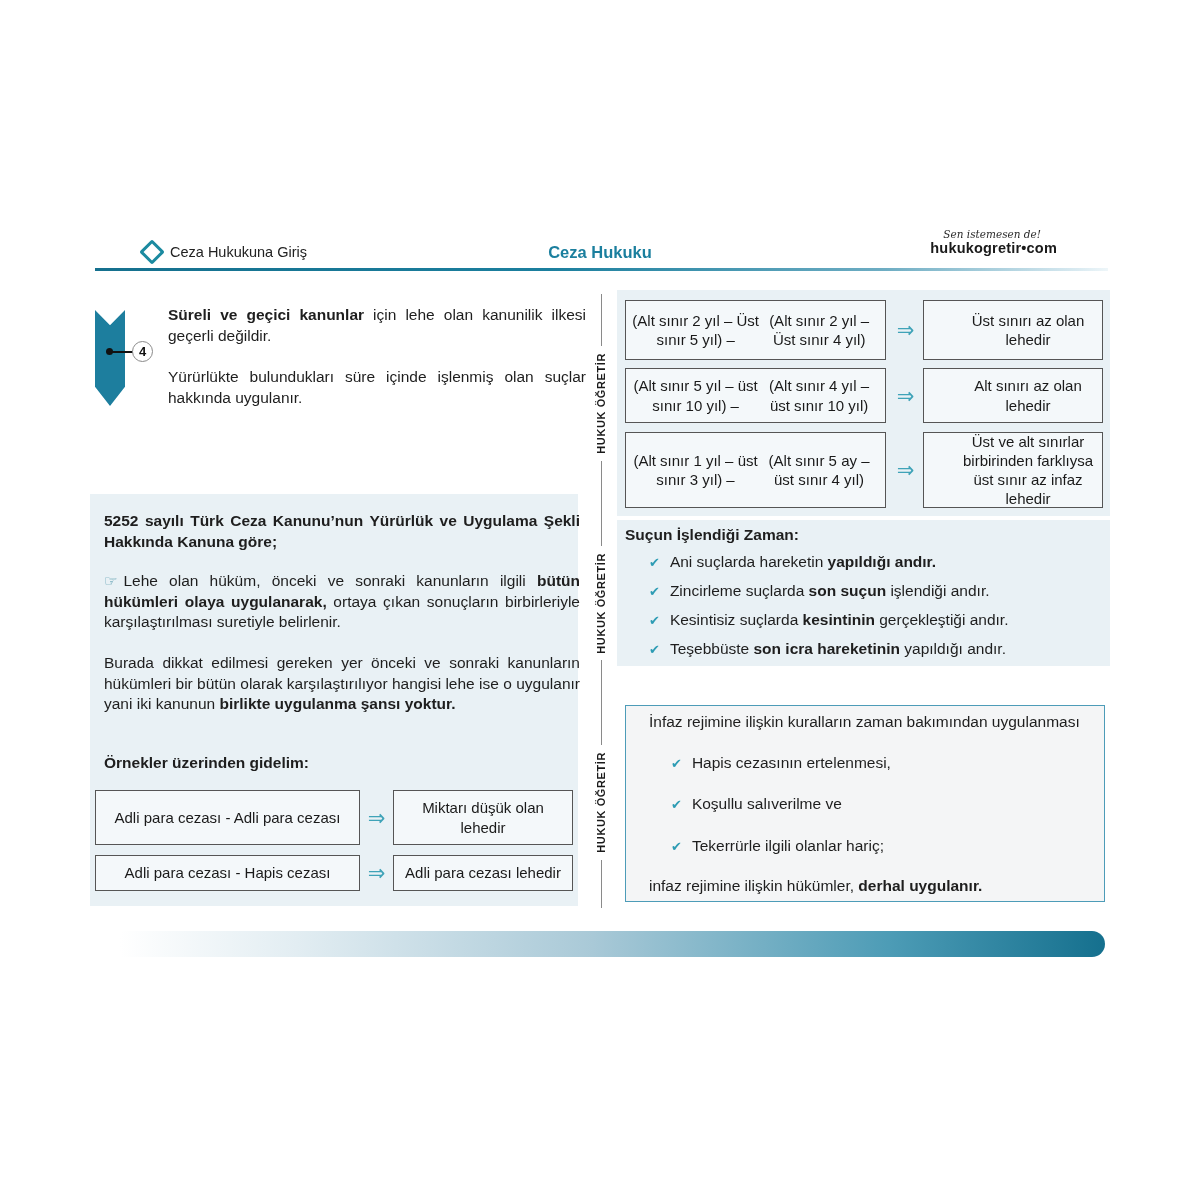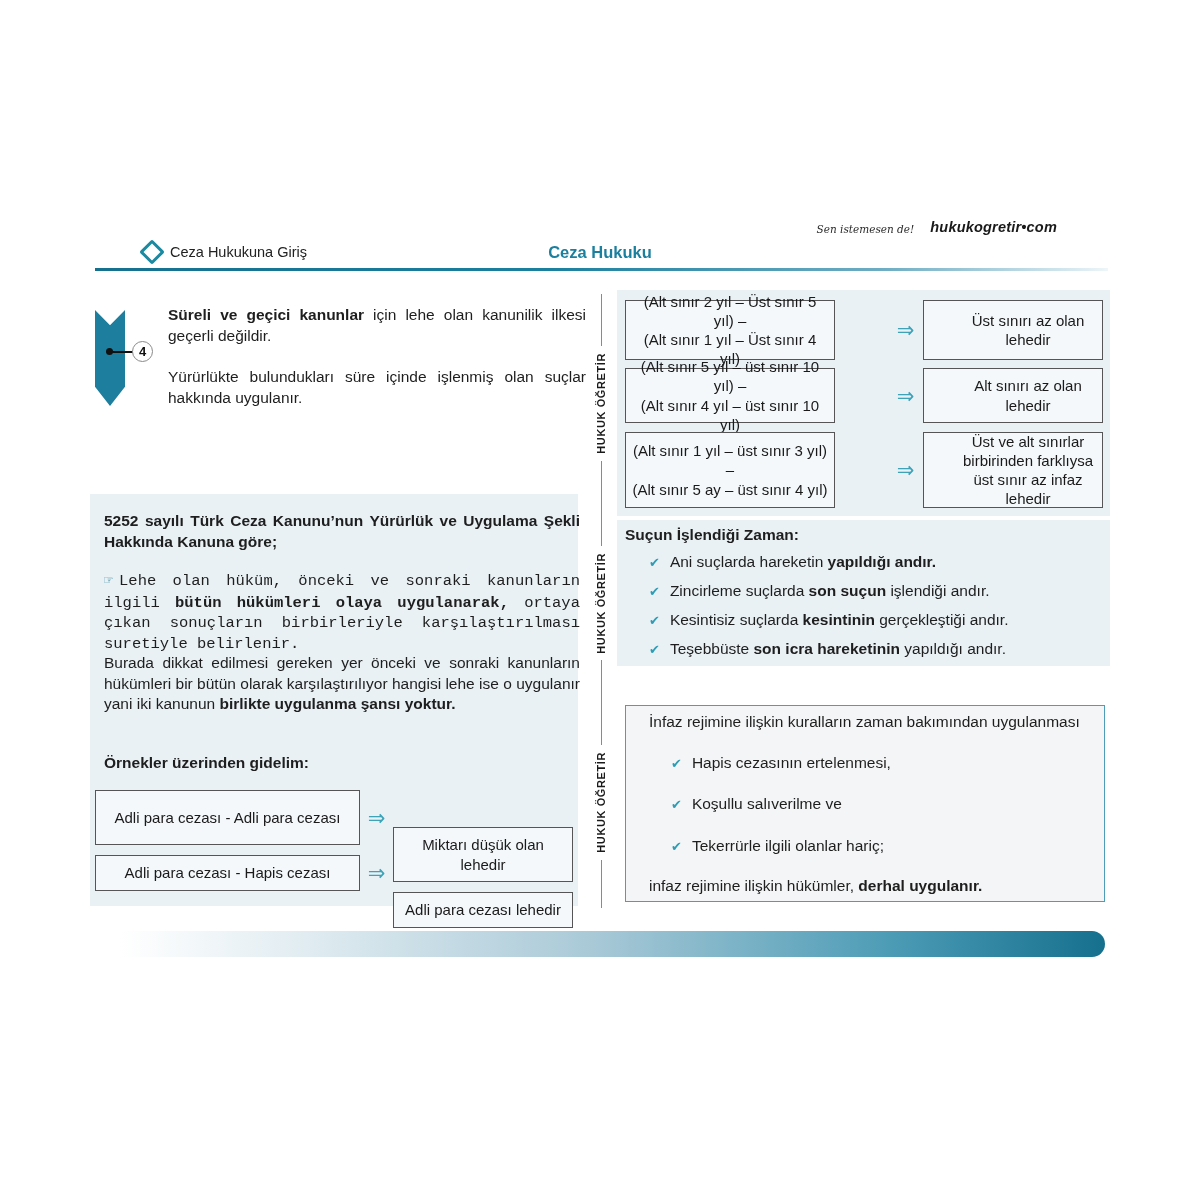--- a/index.html
+++ b/index.html
@@ -10,68 +10,68 @@
   }
   .abs{position:absolute;}
   .b{font-weight:700;}
   .just{text-align:justify;}
   p{margin:8px;}
 
   
   .crumb{left:143px;top:243px;display:flex;align-items:center;gap:9px;font-size:14.5px;color:#222;}
   .diamond{width:12px;height:12px;border:3px solid #1b8aa0;border-radius:2px;transform:rotate(45deg);background:#fff;}
   .page-title{left:0;right:0;top:243px;text-align:center;font-size:16.5px;font-weight:700;color:#1b7f9e;}
-  .brand{right:143px;top:219px;display:flex;flex-direction:row;align-items:flex-end;}
+  .brand{right:143px;top:228px;display:flex;flex-direction:column;align-items:flex-end;}
   .brand-slogan{font-family:"DejaVu Serif",serif;font-style:italic;font-size:10.5px;color:#2a2a2a;margin-right:16px;}
-  .brand-name{font-size:14.5px;font-weight:700;color:#1a1a1a;letter-spacing:.2px;font-style:italic;}
+  .brand-name{font-size:14.5px;font-weight:700;color:#1a1a1a;letter-spacing:.2px;}
   .head-rule{left:95px;top:268px;width:1013px;height:3px;
     background:linear-gradient(90deg,#15708e 0%,#1b7f9e 45%,#6eadc3 78%,#d9eaf1 97%,#eef6f9 100%);}
 
   
   .bookmark{left:95px;top:310px;width:30px;height:96px;background:#1d7e9e;
     clip-path:polygon(0 0,50% 16%,100% 0,100% 80%,50% 100%,0 80%);}
   .mark-dot{left:106px;top:348px;width:7px;height:7px;border-radius:50%;background:#111;}
   .mark-line{left:112px;top:351px;width:21px;height:1.5px;background:#111;}
   .mark-circle{left:132px;top:341px;width:19px;height:19px;border-radius:50%;border:1.5px solid #8a8a8a;
     display:flex;align-items:center;justify-content:center;font-size:13px;font-weight:700;color:#111;background:#fff;}
   .intro-p{left:160px;width:418px;font-size:15.5px;line-height:20.5px;}
 
   
   .panel{background:#e9f1f5;}
   .left-panel{left:90px;top:494px;width:488px;height:412px;}
   .left-panel>*{position:absolute;}
   .lp-heading{top:8px;left:6px;width:476px;font-size:15.5px;font-weight:700;line-height:21px;}
-  .lp-p1{top:69px;left:6px;width:476px;font-size:15.5px;line-height:20.5px;font-family:Liberation Mono, monospace;}
+  .lp-p1{top:69px;left:6px;width:476px;font-size:15.5px;line-height:20.5px;}
   .lp-p2{top:151px;left:6px;width:476px;font-size:15.5px;line-height:20.5px;}
   .pointer{color:#4a93a8;font-size:15px;padding-right:6px;}
   .lp-ex-head{top:252px;left:6px;font-size:15.5px;font-weight:700;}
 
   .flow-box{background:#f4f8fa;border:1.5px solid #555;display:flex;align-items:center;justify-content:center;
     text-align:center;font-size:15px;line-height:1.28;color:#1a1a1a;box-sizing:border-box;padding:2px 6px;}
   .arrow{color:#3fa3b8;font-size:21px;display:flex;align-items:center;justify-content:center;}
 
   .ex-row1{top:296px;height:55px;}
   .ex-row2{top:361px;height:36px;}
   .ex-left{left:5px;width:265px;}
   .ex-arrow{left:270px;width:33px;}
-  .ex-rightbox{left:303px;width:180px;margin-top:37px;}
+  .ex-rightbox{left:303px;width:180px;}
 
   
   .divider{left:591px;top:294px;width:20px;height:614px;display:flex;flex-direction:column;align-items:center;}
   .dseg{width:1px;background:#8a8a8a;}
   .vlabel{writing-mode:vertical-rl;transform:rotate(180deg);font-size:11px;font-weight:700;
     letter-spacing:.6px;color:#1a1a1a;margin:7px 0;white-space:nowrap;}
 
   
   .limits-panel{left:617px;top:290px;width:493px;height:226px;}
   .limits-panel>*{position:absolute;}
   .lrow1{top:10px;height:60px;}
   .lrow2{top:78px;height:55px;}
   .lrow3{top:142px;height:76px;}
-  .l-left{left:8px;width:210px;flex-direction:column;}
+  .l-left{left:8px;width:261px;flex-direction:row;}
   .l-arrow{left:271px;width:35px;}
   .l-right{left:306px;width:180px;padding-left:36px;}
 
   
   .crime-panel{left:617px;top:520px;width:493px;height:146px;}
   .crime-panel>*{position:absolute;}
   .cp-title{top:6px;left:8px;font-size:15.5px;font-weight:700;}
   .check{color:#2d9cb4;font-size:13px;}
   .cp-item{left:32px;width:450px;font-size:15.5px;display:flex;gap:10px;align-items:baseline;}
 
@@ -130,21 +130,21 @@
     <div class="dseg" style="flex:1;"></div>
     <div class="vlabel">HUKUK ÖĞRETİR</div>
     <div class="dseg" style="flex:1;"></div>
     <div class="vlabel">HUKUK ÖĞRETİR</div>
     <div class="dseg" style="flex:0 0 48px;"></div>
   </div>
 
   <div class="abs panel limits-panel">
     <div class="flow-box lrow1 l-left">
       <div>(Alt sınır 2 yıl –  Üst sınır 5 yıl) –</div>
-      <div>(Alt sınır 1 yıl –  Üst sınır 4 yıl)</div>
+      <div>(Alt sınır 2 yıl –  Üst sınır 4 yıl)</div>
     </div>
     <div class="arrow lrow1 l-arrow">⇒</div>
     <div class="flow-box lrow1 l-right">Üst sınırı az olan lehedir</div>
 
     <div class="flow-box lrow2 l-left">
       <div>(Alt sınır 5 yıl –  üst sınır 10 yıl) –</div>
       <div>(Alt sınır 4 yıl –  üst sınır 10 yıl)</div>
     </div>
     <div class="arrow lrow2 l-arrow">⇒</div>
     <div class="flow-box lrow2 l-right">Alt sınırı az olan lehedir</div>

